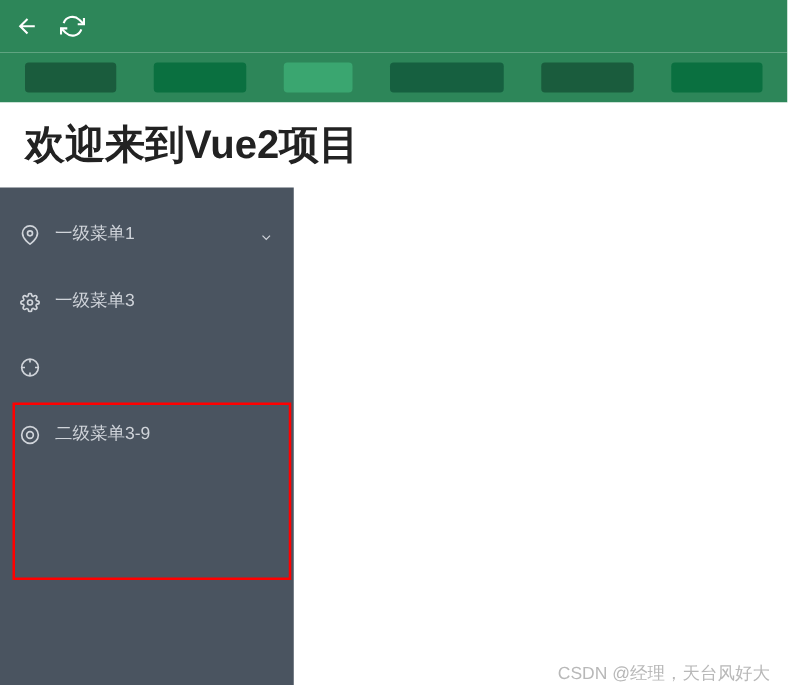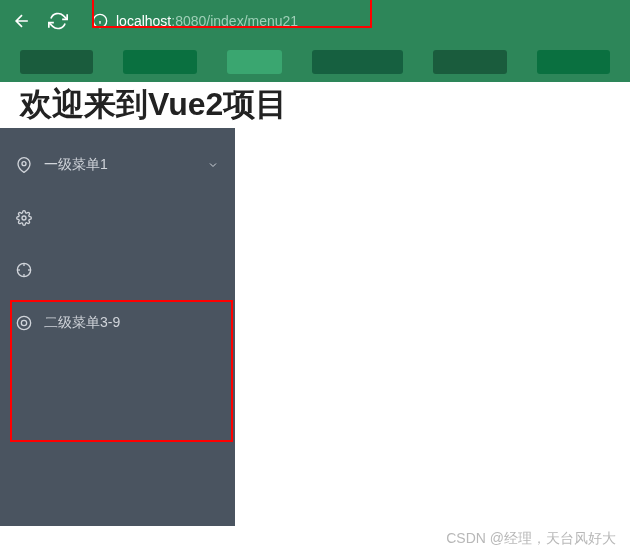--- a/index.html
+++ b/index.html
@@ -49,21 +49,21 @@
       width: 80px;
       height: 24px;
       border-radius: 3px;
     }
     .b1 { background: #1a5c3d; }
     .b2 { background: #0a7040; }
     .b3 { background: #3aa670; width: 60px; }
     .b4 { background: #166040; width: 100px; }
     
     .page-header {
-      padding: 1px 20px;
+      padding: 12px 20px;
       background: #fff;
     }
     .page-title {
       font-size: 32px;
       font-weight: bold;
       color: #222;
     }
     
     .content-area {
       display: flex;
@@ -72,21 +72,21 @@
     
     .sidebar {
       width: 235px;
       background: #4a5460;
       padding-top: 10px;
       position: relative;
     }
     
     .menu-item {
       display: flex;
-      align-items: center;
+      align-items: flex-end;
       padding: 18px 16px;
       color: #d0d4da;
       cursor: pointer;
       gap: 12px;
       font-size: 14px;
     }
     .menu-icon { display: flex; width: 16px; height: 16px; flex-shrink: 0; }
     .menu-icon svg { width: 16px; height: 16px; }
     .menu-label { flex: 1; }
     .chevron { display: flex; width: 12px; height: 12px; }
@@ -123,33 +123,20 @@
     <svg viewBox="0 0 24 24" fill="none" stroke="currentColor" stroke-width="2">
         <path d="M19 12H5M12 19l-7-7 7-7"></path>
       </svg>
   </div>
   <div class="refresh-btn">
     <svg viewBox="0 0 24 24" fill="none" stroke="currentColor" stroke-width="2">
         <path d="M23 4v6h-6M1 20v-6h6"></path>
         <path d="M3.51 9a9 9 0 0114.85-3.36L23 10M1 14l4.64 4.36A9 9 0 0020.49 15"></path>
       </svg>
   </div>
-  <div class="url-bar">
-    <div class="url-highlight"></div>
-    <span class="info-icon">
-      <svg viewBox="0 0 24 24" fill="none" stroke="currentColor" stroke-width="2">
-          <circle cx="12" cy="12" r="10"></circle>
-          <line x1="12" y1="16" x2="12" y2="12"></line>
-          <line x1="12" y1="8" x2="12.01" y2="8"></line>
-        </svg>
-    </span>
-    <span class="url-text">
-      <span class="url-host">localhost</span><span>:8080/index/menu21</span>
-    </span>
-  </div>
 </div>
 
 <div class="bookmarks-bar">
   <div class="bookmark-block b1"></div>
   <div class="bookmark-block b2"></div>
   <div class="bookmark-block b3"></div>
   <div class="bookmark-block b4"></div>
   <div class="bookmark-block b1"></div>
   <div class="bookmark-block b2"></div>
 </div>
@@ -177,20 +164,21 @@
     </div>
 
 
     <div class="menu-item">
       <span class="menu-icon">
         <svg viewBox="0 0 24 24" fill="none" stroke="currentColor" stroke-width="2">
             <circle cx="12" cy="12" r="3"></circle>
             <path d="M19.4 15a1.65 1.65 0 00.33 1.82l.06.06a2 2 0 010 2.83 2 2 0 01-2.83 0l-.06-.06a1.65 1.65 0 00-1.82-.33 1.65 1.65 0 00-1 1.51V21a2 2 0 01-2 2 2 2 0 01-2-2v-.09A1.65 1.65 0 009 19.4a1.65 1.65 0 00-1.82.33l-.06.06a2 2 0 01-2.83 0 2 2 0 010-2.83l.06-.06a1.65 1.65 0 00.33-1.82 1.65 1.65 0 00-1.51-1H3a2 2 0 01-2-2 2 2 0 012-2h.09A1.65 1.65 0 004.6 9a1.65 1.65 0 00-.33-1.82l-.06-.06a2 2 0 010-2.83 2 2 0 012.83 0l.06.06a1.65 1.65 0 001.82.33H9a1.65 1.65 0 001-1.51V3a2 2 0 012-2 2 2 0 012 2v.09a1.65 1.65 0 001 1.51 1.65 1.65 0 001.82-.33l.06-.06a2 2 0 012.83 0 2 2 0 010 2.83l-.06.06a1.65 1.65 0 00-.33 1.82V9a1.65 1.65 0 001.51 1H21a2 2 0 012 2 2 2 0 01-2 2h-.09a1.65 1.65 0 00-1.51 1z"></path>
           </svg>
       </span>
+      <span class="menu-label">一级菜单3</span>
     </div>
 
     <div class="menu-item">
       <span class="menu-icon">
         <svg viewBox="0 0 24 24" fill="none" stroke="currentColor" stroke-width="2">
             <circle cx="12" cy="12" r="10"></circle>
             <line x1="12" y1="2" x2="12" y2="6"></line>
             <line x1="12" y1="18" x2="12" y2="22"></line>
             <line x1="2" y1="12" x2="6" y2="12"></line>
             <line x1="18" y1="12" x2="22" y2="12"></line>

